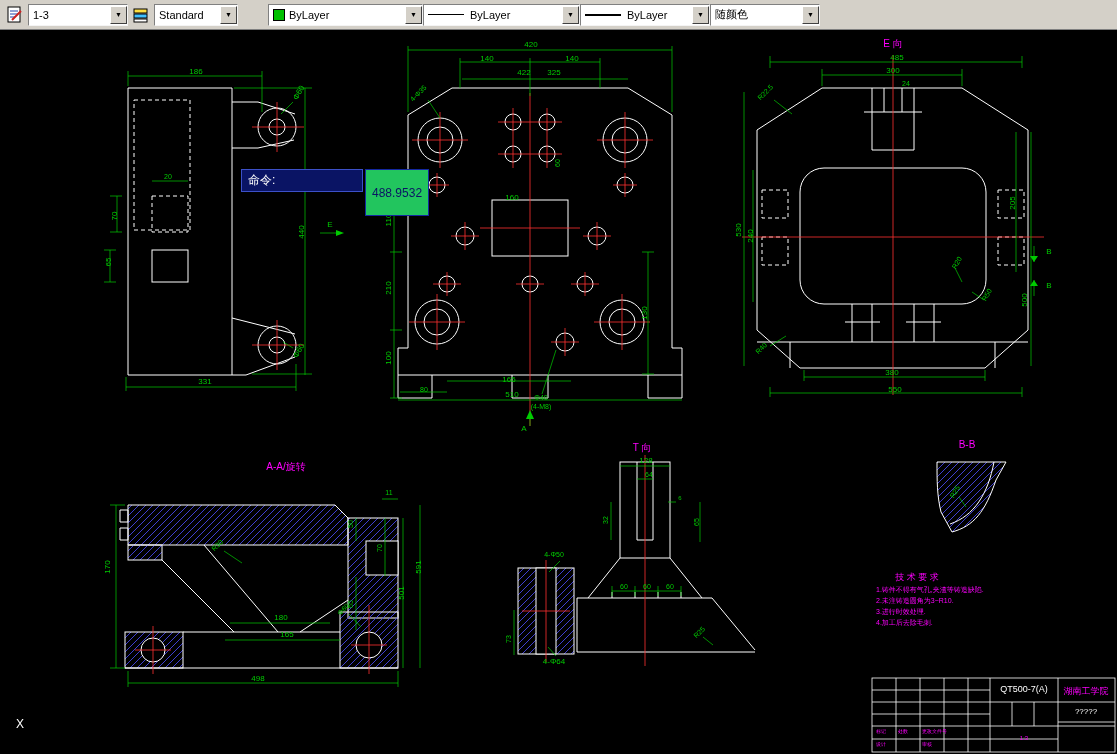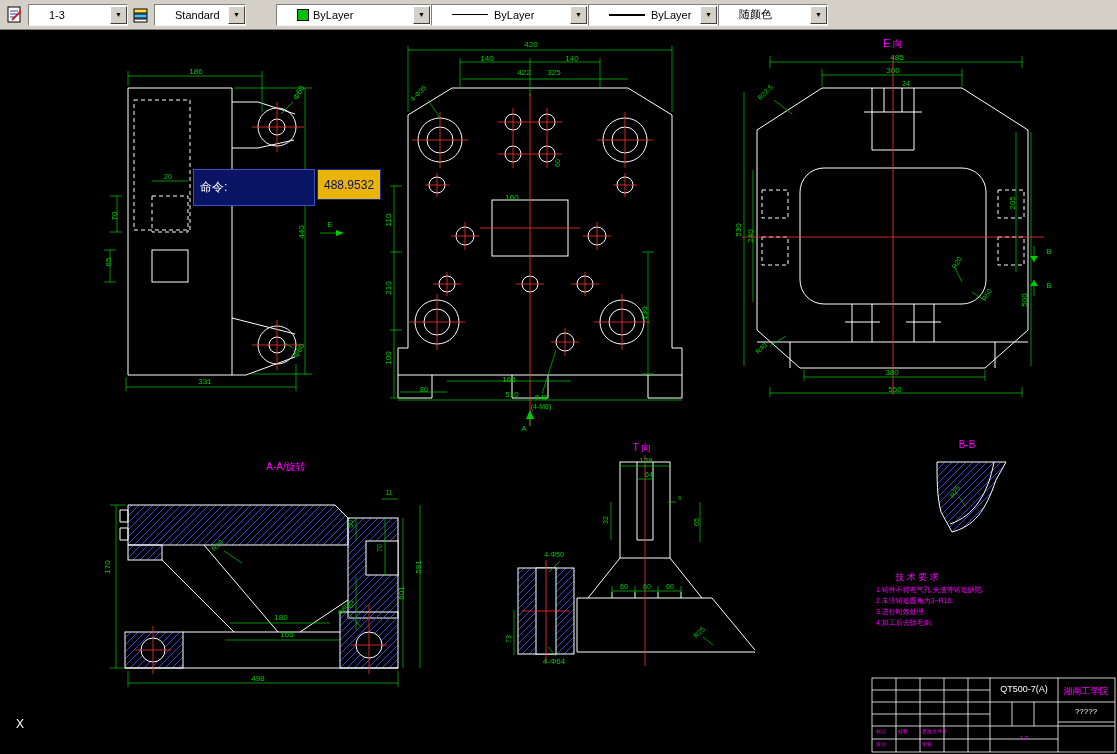--- a/index.html
+++ b/index.html
@@ -1,28 +1,28 @@
 <!DOCTYPE html>
 <html><head>
 <meta charset="utf-8">
 <style>
   html,body{margin:0;padding:0;background:#444;}
   #app{position:relative;width:1117px;height:754px;background:#000;overflow:hidden;font-family:"Liberation Sans",sans-serif;}
   .toolbar{position:absolute;top:0;left:0;width:1117px;height:30px;background:#d4d0c8;border-bottom:1px solid #808080;display:flex;align-items:center;box-sizing:border-box;padding:0 2px;}
   .tbtn{width:24px;height:24px;margin:0 1px;display:flex;align-items:center;justify-content:center;border:1px solid #d4d0c8;box-sizing:border-box;}
-  .combo{height:22px;background:#fff;border:1px solid;border-color:#808080 #f4f4f4 #f4f4f4 #808080;display:flex;align-items:center;font-size:11px;color:#000;box-sizing:border-box;padding-left:20px;}
+  .combo{height:22px;background:#fff;border:1px solid;border-color:#808080 #f4f4f4 #f4f4f4 #808080;display:flex;align-items:center;font-size:11px;color:#000;box-sizing:border-box;padding-left:4px;}
   .combo .arrow{margin-left:auto;width:17px;height:18px;background:#d4d0c8;border:1px solid;border-color:#fff #404040 #404040 #fff;display:flex;align-items:center;justify-content:center;font-size:7px;color:#000;box-sizing:border-box;}
-  .w100{width:100px}.w90{width:92px}.w155{width:155px}.w157{width:157px}.w130{width:130px}.w122{width:110px}
+  .w100{width:100px}.w90{width:84px}.w155{width:155px}.w157{width:157px}.w130{width:130px}.w122{width:110px}
   .ml30{margin-left:30px}
   .swatch{width:10px;height:10px;background:#00c000;border:1px solid #000;margin-right:4px;flex:0 0 auto;}
   .lsample{width:36px;height:0;border-top:1px solid #000;margin-right:6px;flex:0 0 auto;}
   .lsample.thin{border-top-width:2px;}
   .tooltip{position:absolute;top:169px;left:193px;display:flex;font-size:12px;z-index:5;}
-  .tooltip .prompt{background:#0a1464;color:#fff;width:122px;height:37px;display:flex;align-items:center;padding-left:6px;box-sizing:border-box;border:1px solid #3c50c8;}
-  .tooltip .value{background:#eab308;color:#0a1464;border:1px solid #1428a0;height:21px;display:flex;align-items:center;padding:4px 6px;margin-left:2px;}
+  .tooltip .prompt{background:#0a1464;color:#fff;width:122px;height:23px;display:flex;align-items:center;padding-left:6px;box-sizing:border-box;border:1px solid #3c50c8;margin-left:48px;}
+  .tooltip .value{background:#22c55e;color:#0a1464;border:1px solid #1428a0;height:21px;display:flex;align-items:center;padding:12px 6px;margin-left:2px;}
   svg text{font-family:"Liberation Sans",sans-serif;}
 </style>
 </head>
 <body>
 
 <div id="app">
 
   <div class="toolbar">
     <div class="tbtn">
       <svg width="18" height="18">

